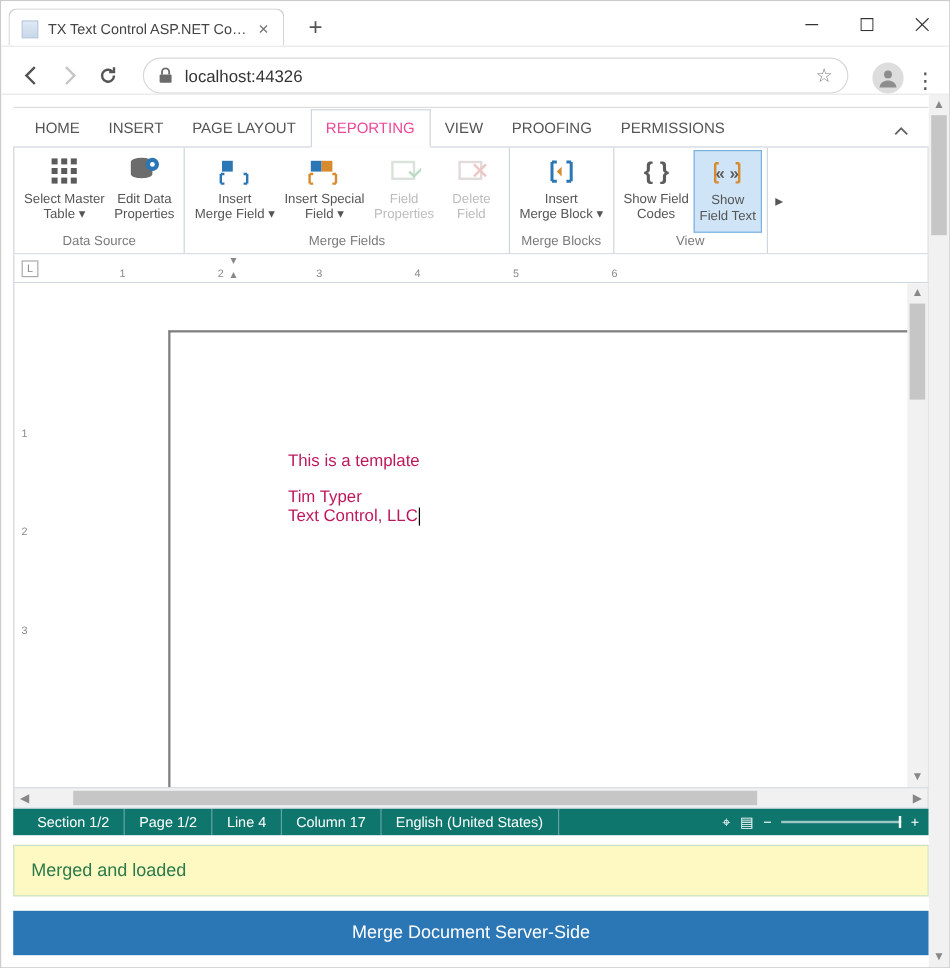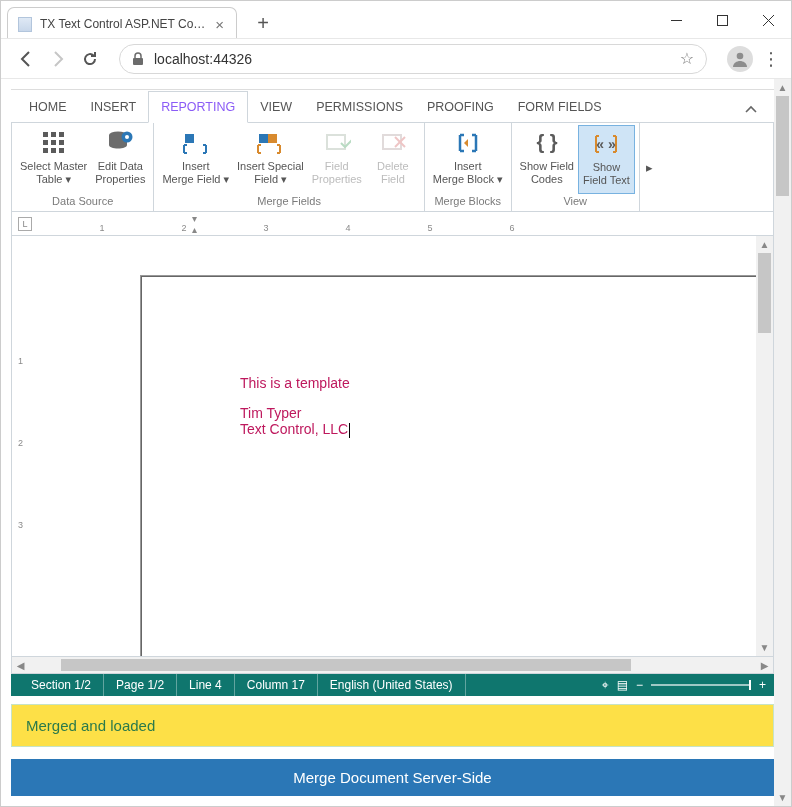--- a/index.html
+++ b/index.html
@@ -9,21 +9,21 @@
 .titlebar { height: 38px; background: #fff; display: flex; align-items: stretch; padding-left: 6px; border-bottom: 1px solid #e8e8e8; }
 .tab { display: flex; align-items: center; gap: 8px; padding: 8px 12px 6px 10px; border: 1px solid #ccc; border-bottom: none; border-top-left-radius: 7px; border-top-right-radius: 7px; background: #fff; margin-top: 6px; margin-right: 12px; font-size: 12px; color: #444; max-width: 230px; }
 .tab .favicon { width: 15px; height: 15px; background: linear-gradient(180deg,#dfe9f5,#c8d7ea); border: 1px solid #b2c5dc; }
 .tab .title { overflow: hidden; text-overflow: ellipsis; white-space: nowrap; }
 .tab .x { color: #777; font-size: 15px; line-height: 1; }
 .newtab { width: 28px; height: 28px; display: flex; align-items: center; justify-content: center; color: #555; font-size: 20px; margin-top: 8px; }
 .win-controls { margin-left: auto; display: flex; }
 .win-controls div { width: 46px; height: 38px; display: flex; align-items: center; justify-content: center; color: #333; font-size: 14px; }
 
 
-.urlbar { height: 40px; display: flex; align-items: center; padding: 0 10px; gap: 2px; border-bottom: 1px solid #e8e8e8; }
+.urlbar { height: 40px; display: flex; align-items: flex-end; padding: 0 10px; gap: 2px; border-bottom: 1px solid #e8e8e8; }
 .navbtn { width: 30px; height: 30px; display: flex; align-items: center; justify-content: center; color: #555; font-size: 18px; }
 .navbtn.disabled { color: #bdbdbd; }
 .omnibox { flex: 1; height: 30px; border: 1px solid #d8d8d8; border-radius: 16px; display: flex; align-items: center; padding: 0 12px; margin: 0 12px; color: #444; font-size: 14px; gap: 10px; }
 .lock { width: 12px; height: 14px; }
 .addr { color: #333; }
 .star { margin-left: auto; color: #777; font-size: 16px; }
 .profile { width: 26px; height: 26px; border-radius: 50%; background: #ddd; display:flex;align-items:center;justify-content:center;color:#777;font-size:16px;margin:0 6px; }
 .kebab { width: 20px; display:flex;align-items:center;justify-content:center;color:#555;font-size:18px; }
 
 
@@ -31,21 +31,21 @@
 .page { flex: 1; padding: 10px 0 10px 10px; overflow: hidden; display: flex; flex-direction: column; }
 .rscroll { width: 17px; background: #f1f1f1; display: flex; flex-direction: column; }
 .rscroll .up, .rscroll .dn { height: 17px; display:flex;align-items:center;justify-content:center;color:#888;font-size:10px; }
 .rscroll .track { flex:1; position:relative; }
 .rscroll .thumb { position:absolute; left:2px; right:2px; top:0; height:100px; background:#c6c6c6; }
 
 
 .ribbon { border-top: 1px solid #ddd; }
 .tabs { display:flex; align-items:flex-end; font-size: 12.5px; color:#555; padding:0 6px; gap:0; }
 .tabs .t { padding: 8px 12px; cursor:default; }
-.tabs .t.active { color:#8b5cf6; border:1px solid #cfd6dc; border-bottom:1px solid #fff; position:relative; top:1px; background:#fff; }
+.tabs .t.active { color:#ec4899; border:1px solid #cfd6dc; border-bottom:1px solid #fff; position:relative; top:1px; background:#fff; }
 .tabs .collapse { margin-left:auto; padding:8px 10px; }
 .panel { border:1px solid #cfd6dc; background:#fff; display:flex; height:90px; }
 .group { border-right:1px solid #cfd6dc; display:flex; flex-direction:column; align-items:center; padding:2px 4px; }
 .group .btns { display:flex; flex:1; }
 .group .lbl { font-size:11px; color:#7a7a7a; padding:1px 0 2px 0; }
 .rb { width: auto; min-width:54px; display:flex; flex-direction:column; align-items:center; justify-content:flex-start; padding:4px 4px 2px 4px; text-align:center; font-size:11px; color:#555; line-height:1.15; }
 .rb.sel { background:#cfe4f6; border:1px solid #78b2e0; }
 .rb.dis { color:#bcbcbc; }
 .rb .ic { width:28px; height:28px; margin-bottom:3px; display:flex;align-items:center;justify-content:center; }
 .more-tabs{ width:20px; display:flex;align-items:center;justify-content:center;border-left:1px solid #cfd6dc;color:#555;font-size:13px; }
@@ -77,21 +77,21 @@
 .hscroll .th{ position:absolute; top:2px; bottom:2px; left:0; width:86%; background:#c6c6c6; }
 
 
 .status{ height:22px; background:#0f766e; color:#fff; font-size:12px; display:flex; align-items:center; padding:0 8px; gap:0; }
 .status .cell{ padding:0 12px; border-right:1px solid rgba(255,255,255,0.35); height:100%; display:flex; align-items:center; }
 .status .rtools{ margin-left:auto; display:flex; align-items:center; gap:8px; }
 .zoomline{ width:100px; height:2px; background:rgba(255,255,255,0.6); position:relative; }
 .zoomline::after{ content:''; position:absolute; right:0; top:-4px; width:2px; height:10px; background:#fff; }
 
 
-.alert{ margin:8px 0 12px 0; padding:12px 14px; background:#fde047; border:1px solid #c6e3c6; color:#2b7a4b; font-size:15px; }
+.alert{ margin:8px 0 12px 0; padding:12px 14px; background:#fef9c3; border:1px solid #c6e3c6; color:#2b7a4b; font-size:15px; }
 .btn{ display:inline-block; padding:10px 16px; background:#2b77b6; color:#fff; font-size:15px; border:none; cursor:pointer; }
 
 svg { display:block; }
 </style>
 </head>
 <body>
 
 <div class="titlebar">
   <div class="tab">
     <span class="favicon"></span>
@@ -153,25 +153,25 @@
   <div class="kebab">⋮</div>
 </div>
 
 <div class="content">
 <div class="page">
 
   <div class="ribbon">
     <div class="tabs">
       <div class="t">HOME</div>
       <div class="t">INSERT</div>
+      <div class="t">PAGE LAYOUT</div>
       <div class="t active">REPORTING</div>
       <div class="t">VIEW</div>
+      <div class="t">PROOFING</div>
       <div class="t">PERMISSIONS</div>
-      <div class="t">PROOFING</div>
-      <div class="t">FORM FIELDS</div>
       <div class="collapse">
         <svg width="14" height="10">
               <path d="M2 8 L7 3 L12 8" fill="none" stroke="#666" stroke-width="1.6"></path>
             </svg>
       </div>
     </div>
     <div class="panel">
 
       <div class="group">
         <div class="btns">

